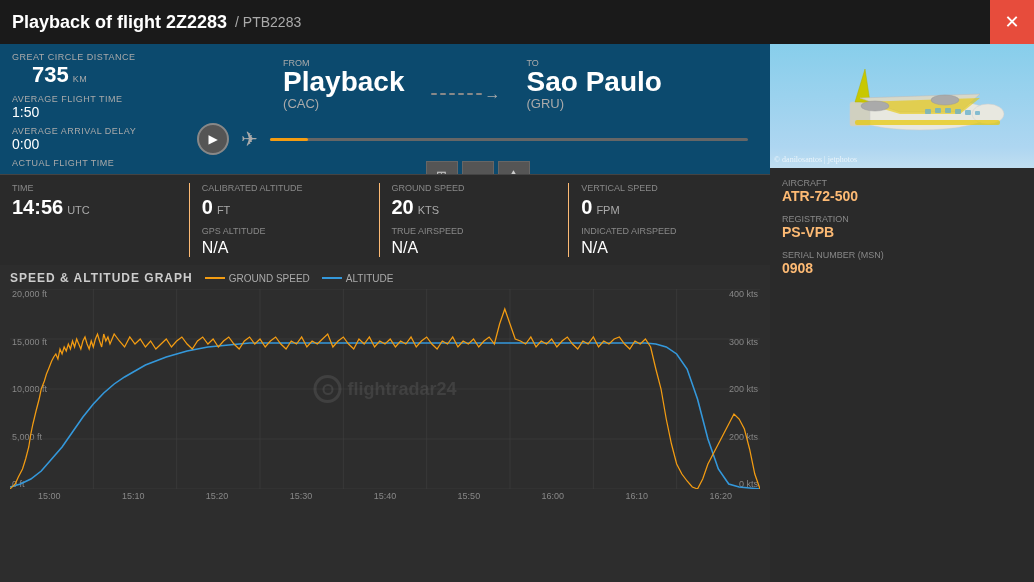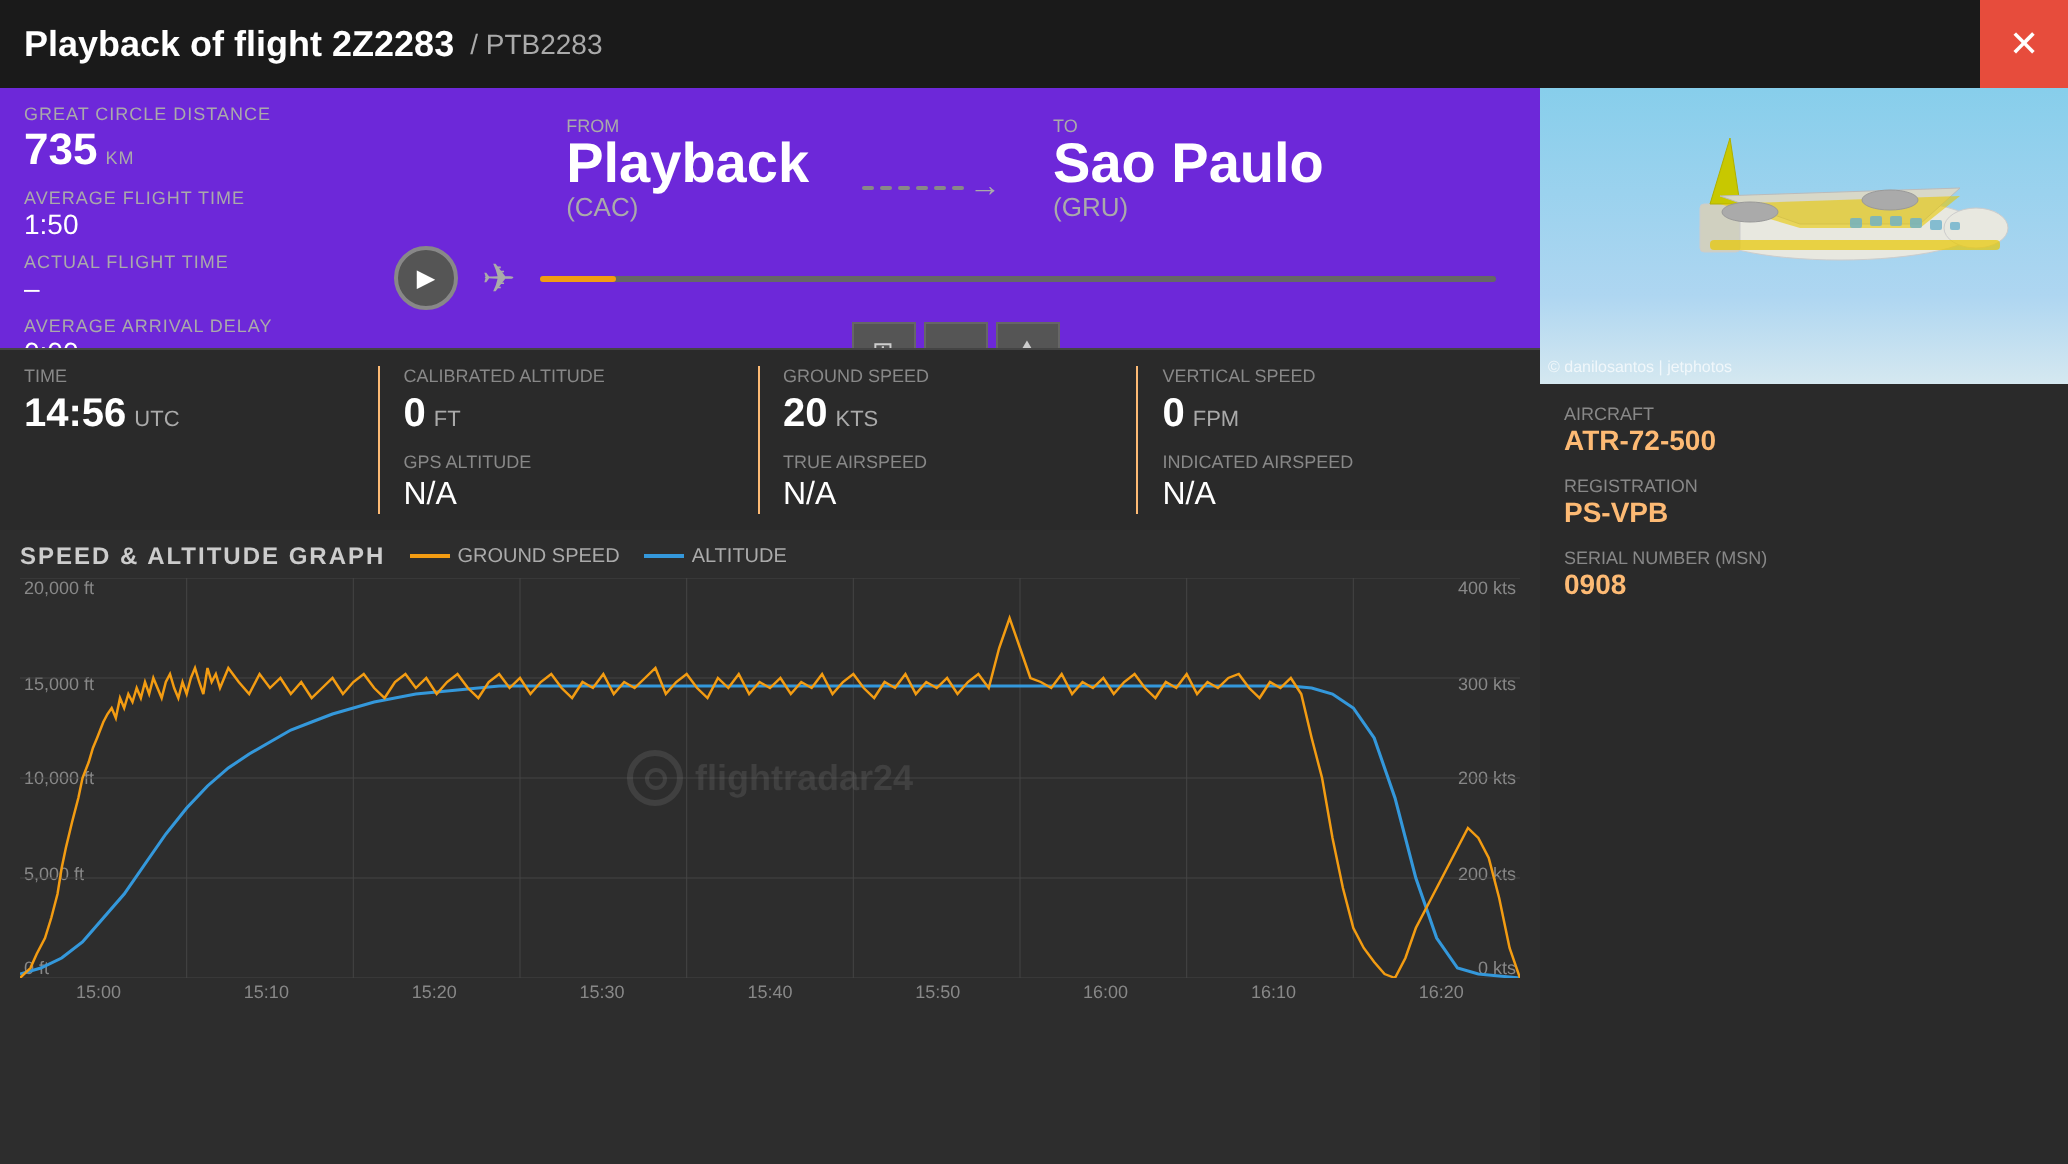--- a/index.html
+++ b/index.html
@@ -54,21 +54,21 @@
 
     
     .left-panel {
       width: 770px;
       display: flex;
       flex-direction: column;
     }
 
     
     .info-bar {
-      background: #6d28d9;
+      background: #0c4a6e;
       padding: 8px 12px;
       display: flex;
       align-items: flex-start;
       height: 130px;
     }
 
     .info-left {
       width: 175px;
       display: flex;
       flex-direction: column;
@@ -81,20 +81,21 @@
       letter-spacing: 0.5px;
     }
     .info-value {
       font-size: 14px;
       color: #fff;
     }
     .info-value-large {
       font-size: 22px;
       color: #fff;
       font-weight: bold;
+      margin-left: 20px;
     }
 
     .info-center {
       flex: 1;
       display: flex;
       flex-direction: column;
       align-items: center;
       padding-top: 6px;
     }
 
@@ -354,24 +355,25 @@
     
     .right-panel {
       width: 264px;
       background: #2a2a2a;
       display: flex;
       flex-direction: column;
     }
 
     .plane-photo {
       width: 100%;
-      height: 148px;
+      height: 124px;
       background: linear-gradient(135deg, #87ceeb 0%, #87ceeb 60%, #a0a0a0 100%);
       position: relative;
       overflow: hidden;
+      font-family: Liberation Serif, serif;
     }
 
     .photo-credit {
       position: absolute;
       bottom: 4px;
       left: 4px;
       font-size: 8px;
       color: rgba(255,255,255,0.7);
     }
 
@@ -455,26 +457,26 @@
           <div style="display:flex;align-items:baseline;gap:4px;">
             <span class="info-value-large">735</span>
             <span class="info-label">KM</span>
           </div>
         </div>
         <div>
           <div class="info-label">AVERAGE FLIGHT TIME</div>
           <div class="info-value">1:50</div>
         </div>
         <div>
+          <div class="info-label">AVERAGE ARRIVAL DELAY</div>
+          <div class="info-value">0:00</div>
+        </div>
+        <div>
           <div class="info-label">ACTUAL FLIGHT TIME</div>
           <div class="info-value">–</div>
-        </div>
-        <div>
-          <div class="info-label">AVERAGE ARRIVAL DELAY</div>
-          <div class="info-value">0:00</div>
         </div>
 
         <div class="fr24-logo" style="padding-top:8px;">
           <div class="fr24-logo-circle">
             <div class="fr24-logo-inner"></div>
           </div>
           <span class="fr24-logo-text">flightradar24</span>
         </div>
       </div>
 

